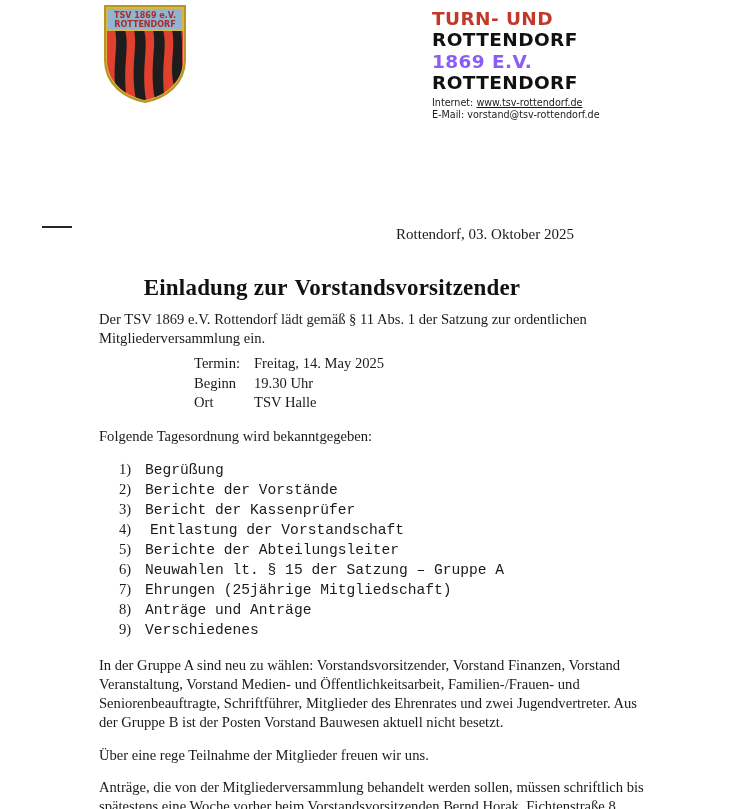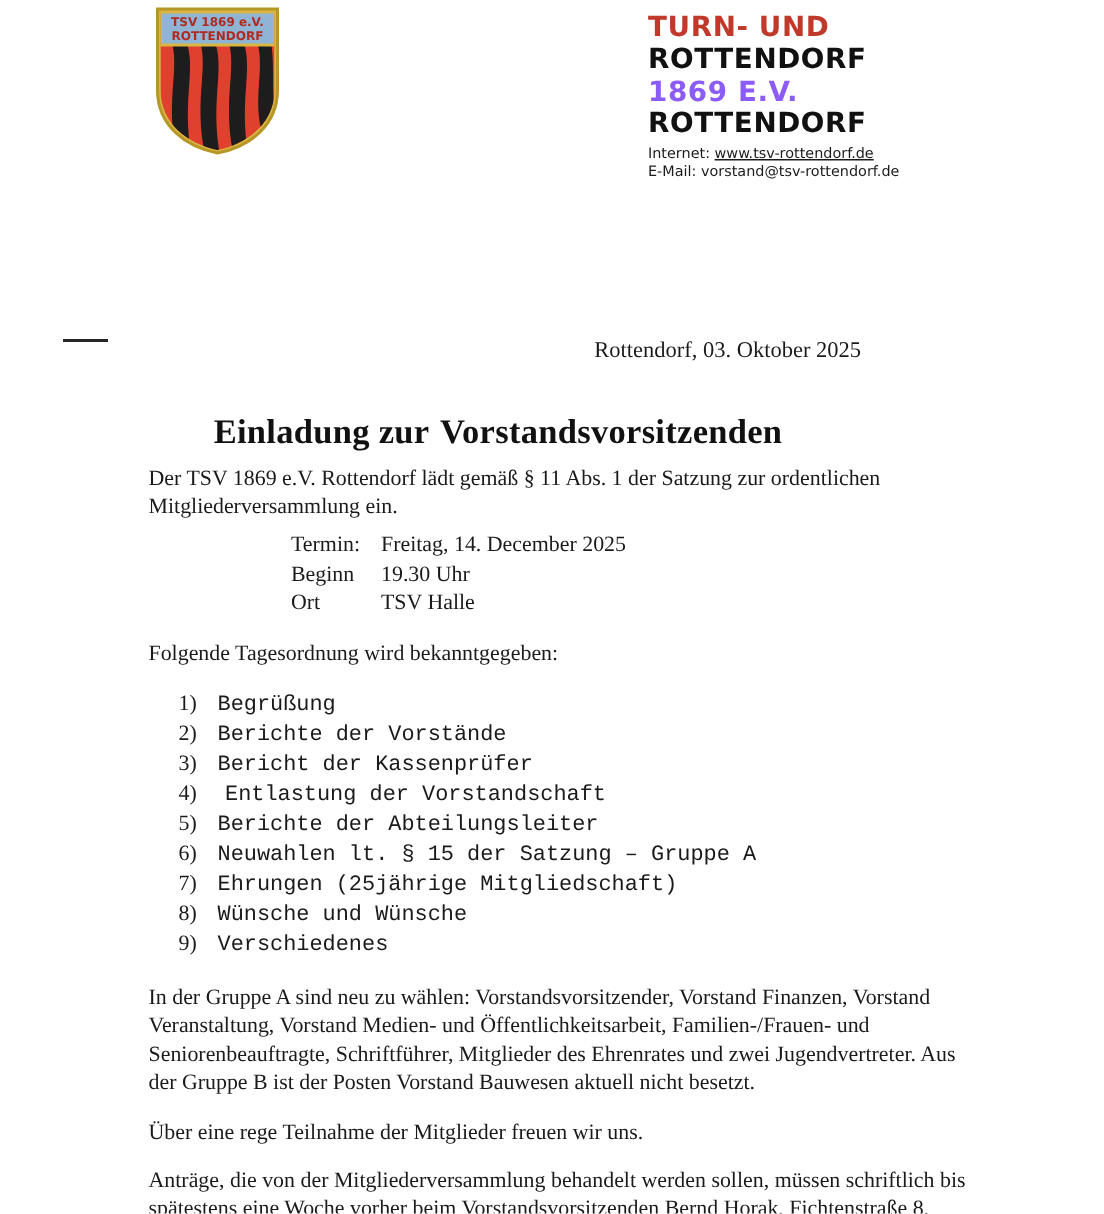--- a/index.html
+++ b/index.html
@@ -225,32 +225,32 @@
       </div>
     </div>
   </div>
 
 
   <div class="fold-mark"></div>
 
   <div class="datum">Rottendorf, 03. Oktober 2025</div>
 
   <h1 class="doc-title">
-    <span>Einladung zur</span><span class="gap"></span><span>Vorstandsvorsitzenden</span>
+    <span>Einladung zur</span><span class="gap"></span><span>Vorstandsvorsitzender</span>
   </h1>
 
   <div class="content">
 
     <p class="para tight">Der TSV 1869 e.V. Rottendorf lädt gemäß § 11 Abs. 1 der Satzung zur ordentlichen Mitgliederversammlung ein.</p>
 
     <table class="meta-table">
       <tbody>
         <tr>
           <td class="k">Termin:</td>
-          <td class="v">Freitag, 14. December 2025</td>
+          <td class="v">Freitag, 14. May 2025</td>
         </tr>
         <tr>
           <td class="k">Beginn</td>
           <td class="v">19.30 Uhr</td>
         </tr>
         <tr>
           <td class="k">Ort</td>
           <td class="v">TSV Halle</td>
         </tr>
       </tbody>
@@ -282,21 +282,21 @@
       <li>
         <span class="num">6)</span>
         <span class="txt">Neuwahlen lt. § 15 der Satzung – Gruppe A</span>
       </li>
       <li>
         <span class="num">7)</span>
         <span class="txt">Ehrungen (25jährige Mitgliedschaft)</span>
       </li>
       <li>
         <span class="num">8)</span>
-        <span class="txt">Wünsche und Wünsche</span>
+        <span class="txt">Anträge und Anträge</span>
       </li>
       <li>
         <span class="num">9)</span>
         <span class="txt">Verschiedenes</span>
       </li>
     </ol>
 
     <p class="para">In der Gruppe A sind neu zu wählen: Vorstandsvorsitzender, Vorstand Finanzen, Vorstand Veranstaltung, Vorstand Medien- und Öffentlichkeitsarbeit, Familien-/Frauen- und Seniorenbeauftragte, Schriftführer, Mitglieder des Ehrenrates und zwei Jugendvertreter. Aus der Gruppe B ist der Posten Vorstand Bauwesen aktuell nicht besetzt.</p>
 
     <p class="para">Über eine rege Teilnahme der Mitglieder freuen wir uns.</p>

